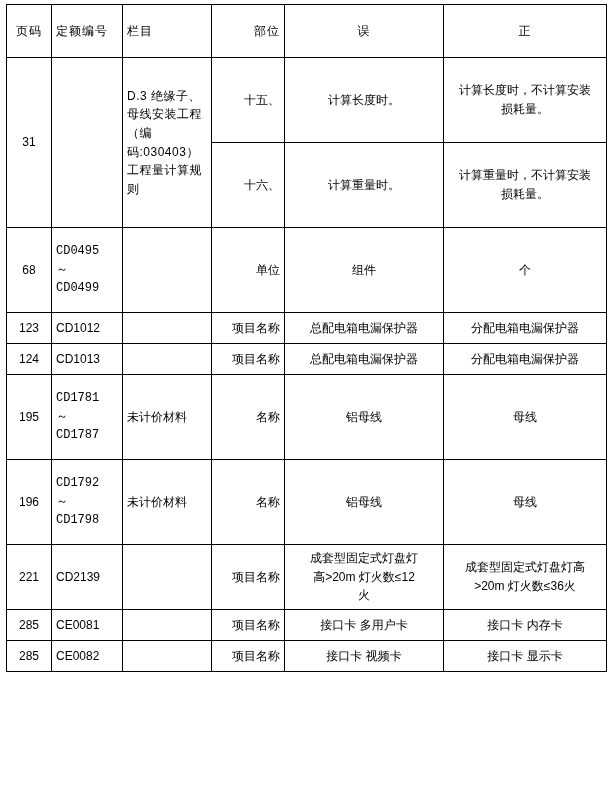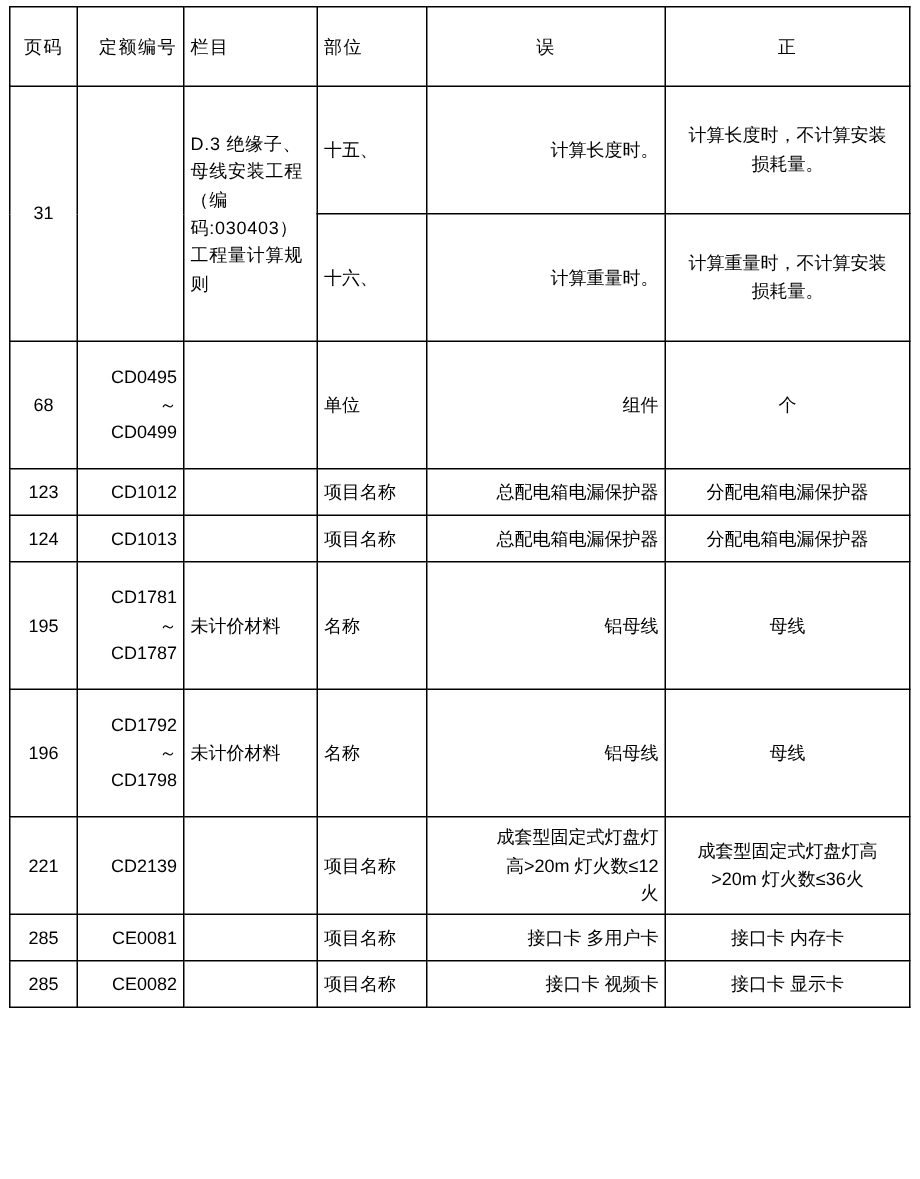--- a/index.html
+++ b/index.html
@@ -31,43 +31,44 @@
   thead td {
     text-align: center;
     height: 46px;
     letter-spacing: 1px;
   }
   td.c-page {
     text-align: center;
     width: 36px;
   }
   td.c-code {
-    text-align: right;
+    text-align: left;
     width: 62px;
   }
   td.c-col {
     text-align: left;
     width: 80px;
   }
   td.c-part {
-    text-align: left;
+    text-align: right;
     width: 64px;
     font-family: Liberation Serif, serif;
   }
   td.c-wrong {
-    text-align: right;
+    text-align: center;
     width: 150px;
   }
   td.c-right {
     text-align: center;
   }
   .multiline {
     white-space: pre-line;
     text-align: center;
     line-height: 1.6;
+    font-family: Liberation Mono, monospace;
   }
   .wrap-text {
     white-space: pre-line;
     line-height: 1.55;
   }
   .tall-row td {
     height: 78px;
     margin-left: 12px;
   }
   .mid-row td {

